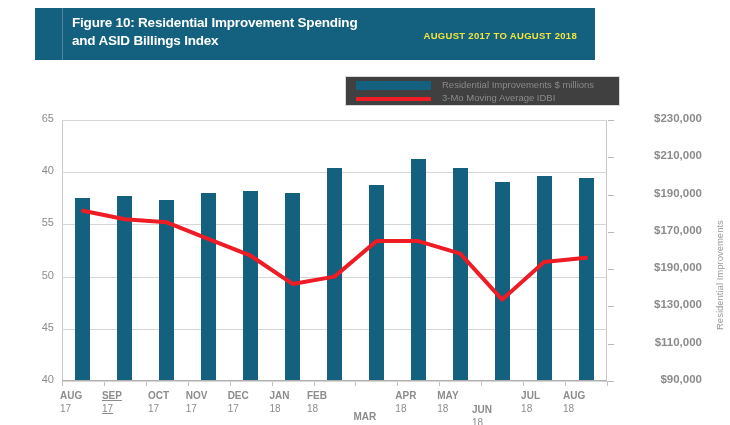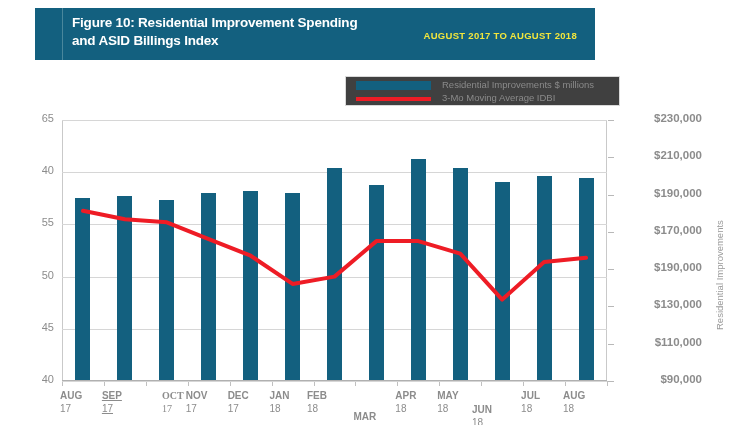--- a/index.html
+++ b/index.html
@@ -161,21 +161,21 @@
       <div class="xtick" style="left: 59.9615px; top: 389px;">
         <span class="m">AUG</span>
         <span class="y">17</span>
       </div>
       <div class="xtickmark" style="left: 62px;"></div>
       <div class="xtick" style="left: 101.885px; top: 389px; text-decoration: underline;">
         <span class="m">SEP</span>
         <span class="y">17</span>
       </div>
       <div class="xtickmark" style="left: 104px;"></div>
-      <div class="xtick" style="left: 162px; top: 389px; font-family: Liberation Serif, serif;">
+      <div class="xtick" style="left: 148px; top: 389px;">
         <span class="m">OCT</span>
         <span class="y">17</span>
       </div>
       <div class="xtickmark" style="left: 146px;"></div>
       <div class="xtick" style="left: 185.731px; top: 389px;">
         <span class="m">NOV</span>
         <span class="y">17</span>
       </div>
       <div class="xtickmark" style="left: 188px;"></div>
       <div class="xtick" style="left: 227.654px; top: 389px;">

